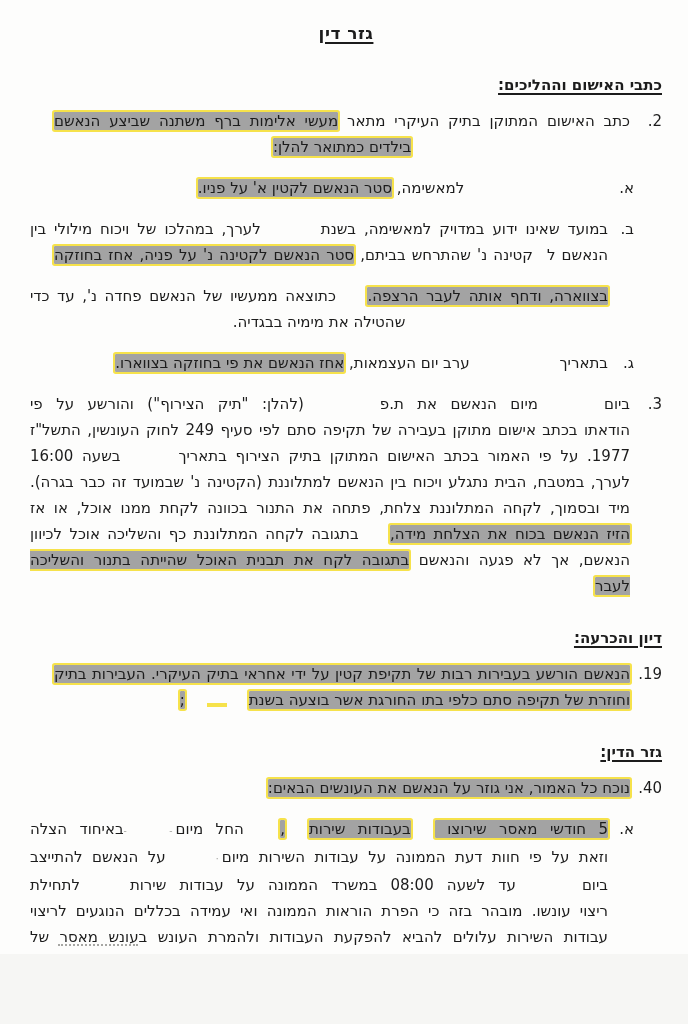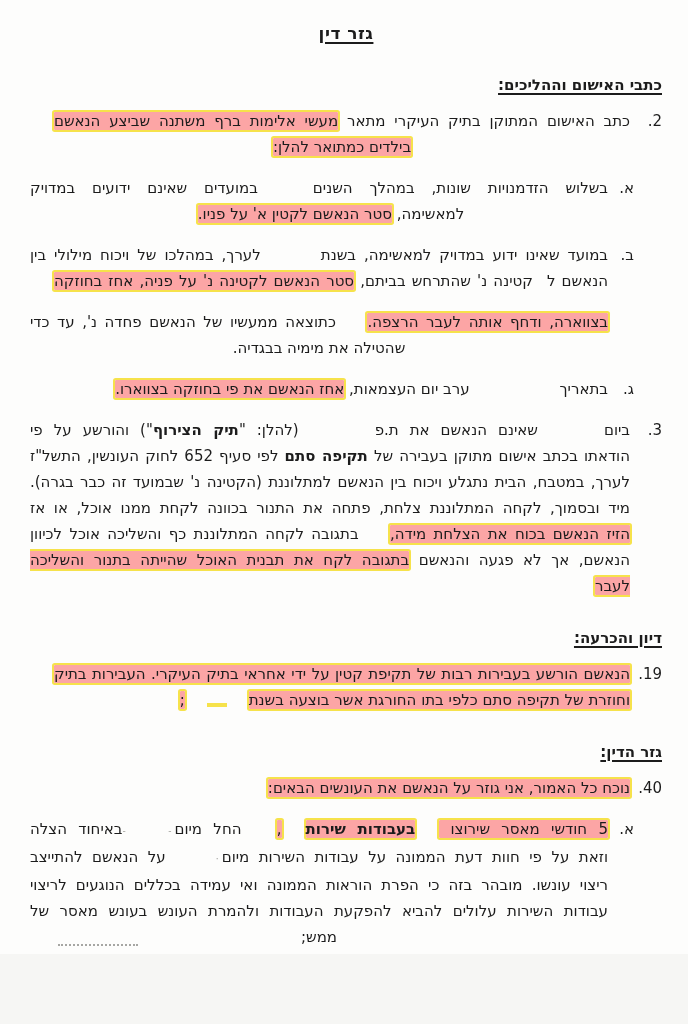--- a/index.html
+++ b/index.html
@@ -43,22 +43,22 @@
     text-decoration-thickness:1.5px;
   }
   .block{display:flex;margin-bottom:15px;}
   .block .num{flex:0 0 32px;font-size:15px;line-height:26px;}
   .block.l1{margin-right:28px;}
   .block.l1 .num{flex:0 0 26px;}
   .lines{flex:1 1 auto;min-width:0;}
   .line{font-size:15px;line-height:26px;text-align:right;}
   .line.center{text-align:center;}
   .line.j{text-align:justify;text-align-last:justify;}
-  .hl{background:#fca5a5;box-shadow:0 0 0 2px #f6e24b;border-radius:1px;margin-left:24px;}
-  .b{font-weight:bold;}
+  .hl{background:#a3a3a3;box-shadow:0 0 0 2px #f6e24b;border-radius:1px;margin-left:24px;}
+  .b{font-weight:normal;}
   .gapsp{display:inline-block;vertical-align:baseline;}
   .gapsp.mark{color:#9a9a96;font-size:9px;letter-spacing:3px;text-align:center;}
   .sig-line{
     position:absolute;
     bottom:8px;
     left:58px;
     width:80px;
     border-bottom:2px dotted #8a8a86;
     opacity:.75;
   }
@@ -75,21 +75,20 @@
       <div class="block">
         <div class="num">2.</div>
         <div class="lines">
           <div class="line j"><span>כתב האישום המתוקן בתיק העיקרי מתאר </span><span class="hl">מעשי אלימות ברף משתנה שביצע הנאשם</span></div>
           <div class="line center"><span class="hl">בילדים כמתואר להלן:</span></div>
         </div>
       </div>
       <div class="block l1">
         <div class="num">א.</div>
         <div class="lines">
-          <div class="line j"><span>בשלוש הזדמנויות שונות, במהלך השנים</span><span class="gapsp" style="width: 55px;"></span><span>במועדים שאינם ידועים במדויק</span></div>
           <div class="line center"><span>למאשימה, </span><span class="hl">סטר הנאשם לקטין א' על פניו.</span></div>
         </div>
       </div>
       <div class="block l1">
         <div class="num">ב.</div>
         <div class="lines">
           <div class="line j"><span>במועד שאינו ידוע במדויק למאשימה, בשנת</span><span class="gapsp" style="width: 60px;"></span><span>לערך, במהלכו של ויכוח מילולי בין</span></div>
           <div class="line j"><span>הנאשם ל</span><span class="gapsp" style="width: 14px;"></span><span>קטינה נ' שהתרחש בביתם, </span><span class="hl">סטר הנאשם לקטינה נ' על פניה, אחז בחוזקה</span></div>
         </div>
       </div>
@@ -102,22 +101,23 @@
       </div>
       <div class="block l1">
         <div class="num">ג.</div>
         <div class="lines">
           <div class="line"><span>בתאריך</span><span class="gapsp" style="width: 90px;"></span><span>ערב יום העצמאות, </span><span class="hl">אחז הנאשם את פי בחוזקה בצווארו.</span></div>
         </div>
       </div>
       <div class="block">
         <div class="num">3.</div>
         <div class="lines">
-          <div class="line j"><span>ביום</span><span class="gapsp" style="width: 66px;"></span><span>שאינם הנאשם את ת.פ</span><span class="gapsp" style="width: 76px;"></span><span>(להלן: "</span><span class=" b">תיק הצירוף</span><span>") והורשע על פי</span></div>
-          <div class="line j"><span>הודאתו בכתב אישום מתוקן בעבירה של </span><span class=" b">תקיפה סתם</span><span> לפי סעיף 652 לחוק העונשין, התשל"ז</span></div>
+          <div class="line j"><span>ביום</span><span class="gapsp" style="width: 66px;"></span><span>מיום הנאשם את ת.פ</span><span class="gapsp" style="width: 76px;"></span><span>(להלן: "</span><span class=" b">תיק הצירוף</span><span>") והורשע על פי</span></div>
+          <div class="line j"><span>הודאתו בכתב אישום מתוקן בעבירה של </span><span class=" b">תקיפה סתם</span><span> לפי סעיף 249 לחוק העונשין, התשל"ז</span></div>
+          <div class="line j"><span>1977. על פי האמור בכתב האישום המתוקן בתיק הצירוף בתאריך</span><span class="gapsp" style="width: 58px;"></span><span>בשעה 16:00</span></div>
           <div class="line j"><span>לערך, במטבח, הבית נתגלע ויכוח בין הנאשם למתלוננת (הקטינה נ' שבמועד זה כבר בגרה).</span></div>
           <div class="line j"><span>מיד ובסמוך, לקחה המתלוננת צלחת, פתחה את התנור בכוונה לקחת ממנו אוכל, או אז</span></div>
           <div class="line j"><span class="hl">הזיז הנאשם בכוח את הצלחת מידה,</span><span> בתגובה לקחה המתלוננת כף והשליכה אוכל לכיוון</span></div>
           <div class="line j"><span>הנאשם, אך לא פגעה והנאשם </span><span class="hl">בתגובה לקח את תבנית האוכל שהייתה בתנור והשליכה לעבר</span></div>
         </div>
       </div>
       <div class="heading"><span>דיון והכרעה:</span></div>
       <div class="block">
         <div class="num">19.</div>
         <div class="lines">
@@ -130,20 +130,21 @@
         <div class="num">40.</div>
         <div class="lines">
           <div class="line"><span class="hl">נוכח כל האמור, אני גוזר על הנאשם את העונשים הבאים:</span></div>
         </div>
       </div>
       <div class="block l1">
         <div class="num">א.</div>
         <div class="lines">
           <div class="line j"><span class="hl">5 חודשי מאסר שירוצו </span><span class="hl b">בעבודות שירות</span><span class="hl">,</span><span> החל מיום</span><span class="gapsp mark" style="width: 52px;">- -</span><span>באיחוד הצלה</span></div>
           <div class="line j"><span>וזאת על פי חוות דעת הממונה על עבודות השירות מיום</span><span class="gapsp mark" style="width: 56px;">·</span><span>על הנאשם להתייצב</span></div>
+          <div class="line j"><span>ביום</span><span class="gapsp" style="width: 66px;"></span><span>עד לשעה 08:00 במשרד הממונה על עבודות שירות</span><span class="gapsp" style="width: 50px;"></span><span>לתחילת</span></div>
           <div class="line j"><span>ריצוי עונשו. מובהר בזה כי הפרת הוראות הממונה ואי עמידה בכללים הנוגעים לריצוי</span></div>
           <div class="line j"><span>עבודות השירות עלולים להביא להפקעת העבודות ולהמרת העונש בעונש מאסר של</span></div>
           <div class="line center"><span>ממש;</span></div>
         </div>
       </div>
     </div>
   <div class="sig-line"></div>
 </div>
 
 </body></html>

